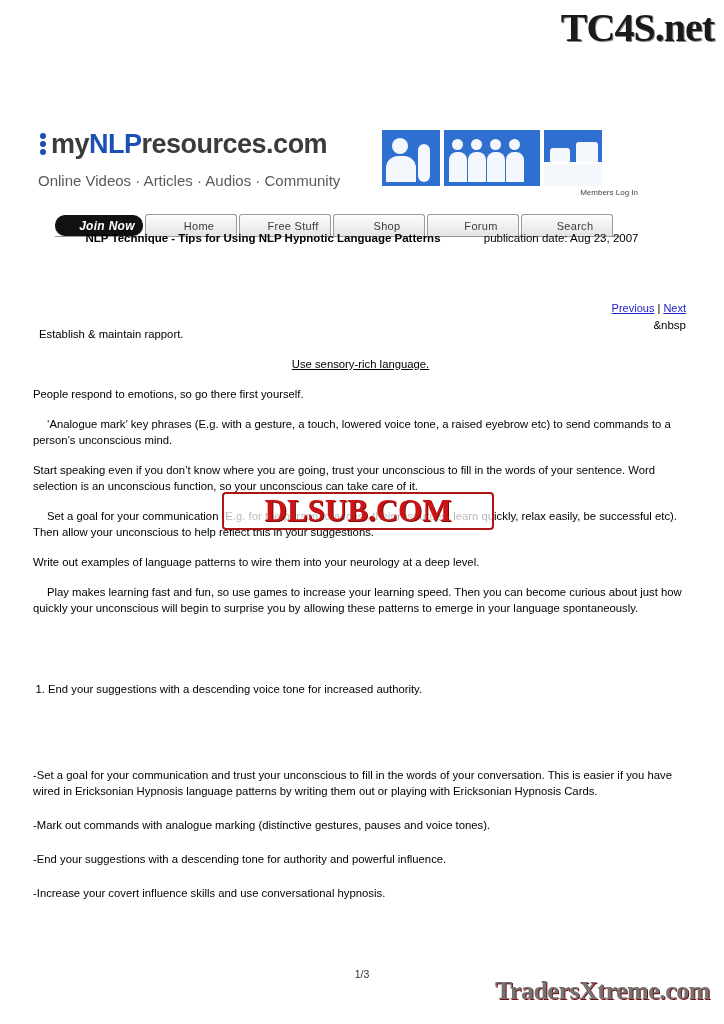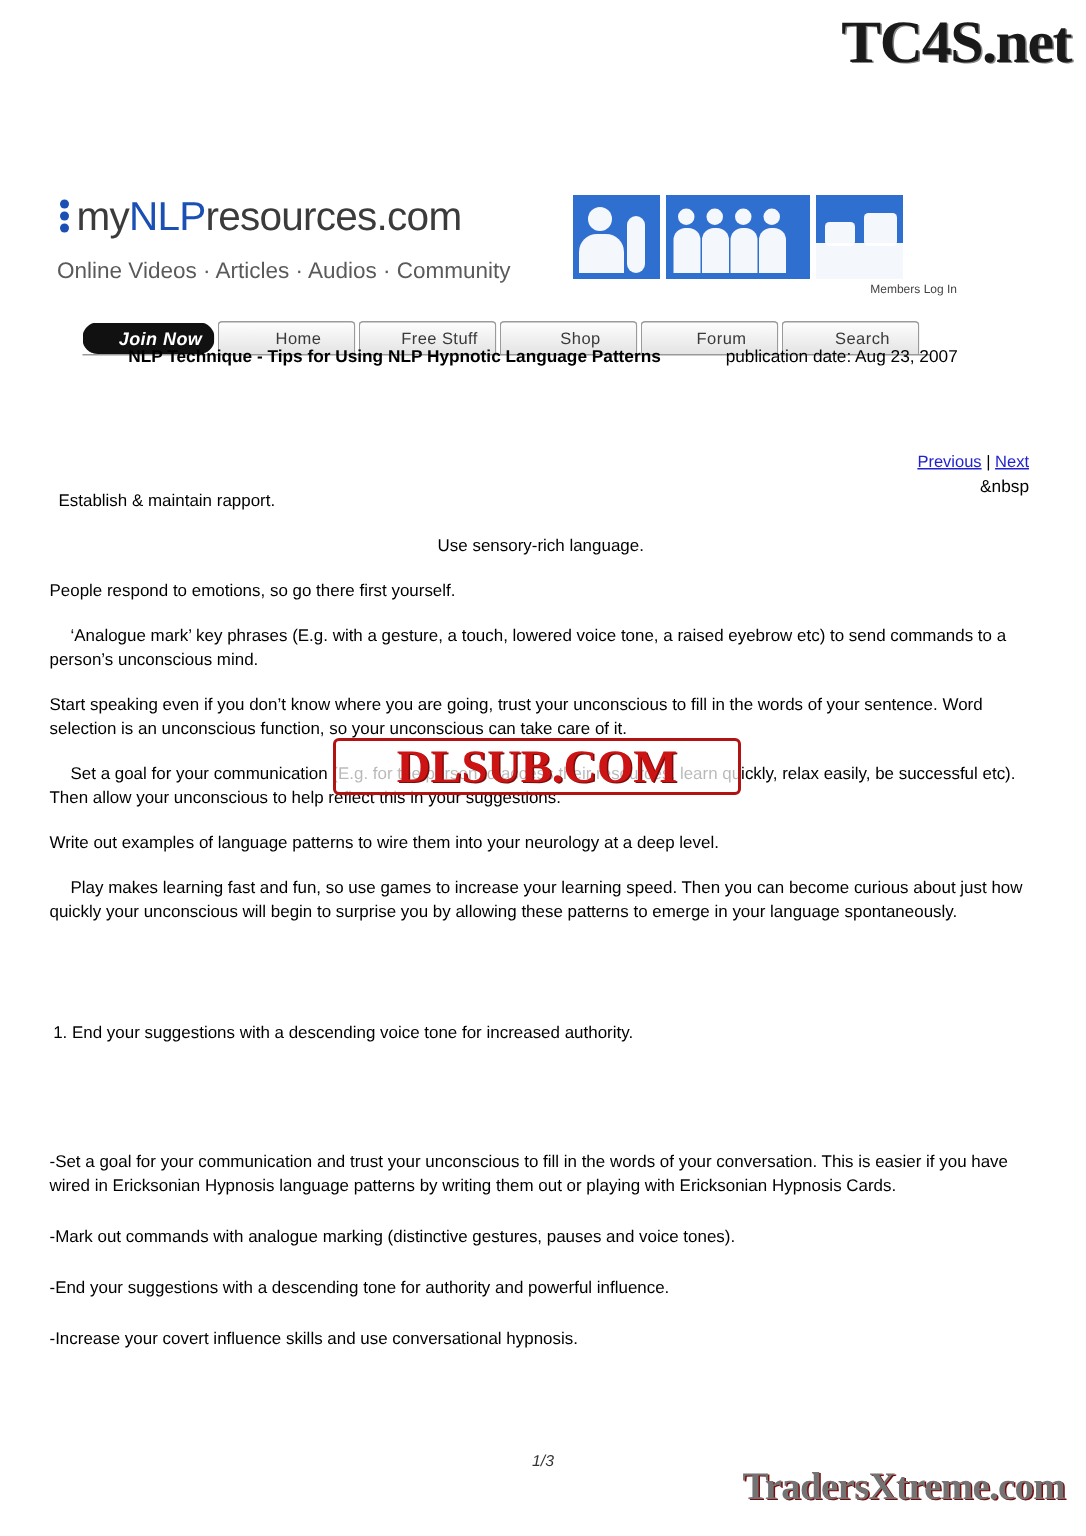--- a/index.html
+++ b/index.html
@@ -37,21 +37,21 @@
   .banner-row {
     display: flex;
     align-items: flex-start;
   }
   .logo-block {
     width: 340px;
   }
   .logo-line1 {
     font-family: "Liberation Sans", sans-serif;
     font-size: 27px;
-    font-weight: normal;
+    font-weight: bold;
     color: #3b3b3b;
     letter-spacing: -0.5px;
     line-height: 1.1;
     white-space: nowrap;
   }
   .logo-line1 .accent { color: #1a4fb4; }
   .logo-line1 .bullet-stack {
     display: inline-block;
     width: 13px;
     vertical-align: baseline;
@@ -205,21 +205,21 @@
   .body-copy {
     position: absolute;
     top: 326px;
     left: 33px;
     width: 655px;
     font-size: 11.3px;
     line-height: 16px;
   }
   .body-copy p { margin: 0 0 14px 0; }
   .body-copy p.indent { text-indent: 14px; }
-  .body-copy p.center { text-align: center; }
+  .body-copy p.center { text-align: center; text-decoration: underline; }
   .body-copy p.tight { margin-bottom: 13px; }
 
   
   .numbered {
     position: absolute;
     top: 681px;
     left: 20px;
     width: 690px;
     font-size: 11.3px;
     line-height: 16px;
@@ -262,21 +262,20 @@
   }
 
   
   .page-num {
     position: absolute;
     bottom: 44px;
     left: 0;
     width: 724px;
     text-align: center;
     font-size: 10.5px;
-    font-style: italic;
     color: #333;
   }
   .traders-watermark {
     position: absolute;
     bottom: 18px;
     right: 14px;
     font-family: "Liberation Serif", serif;
     font-weight: bold;
     font-size: 26px;
     color: #737373;

